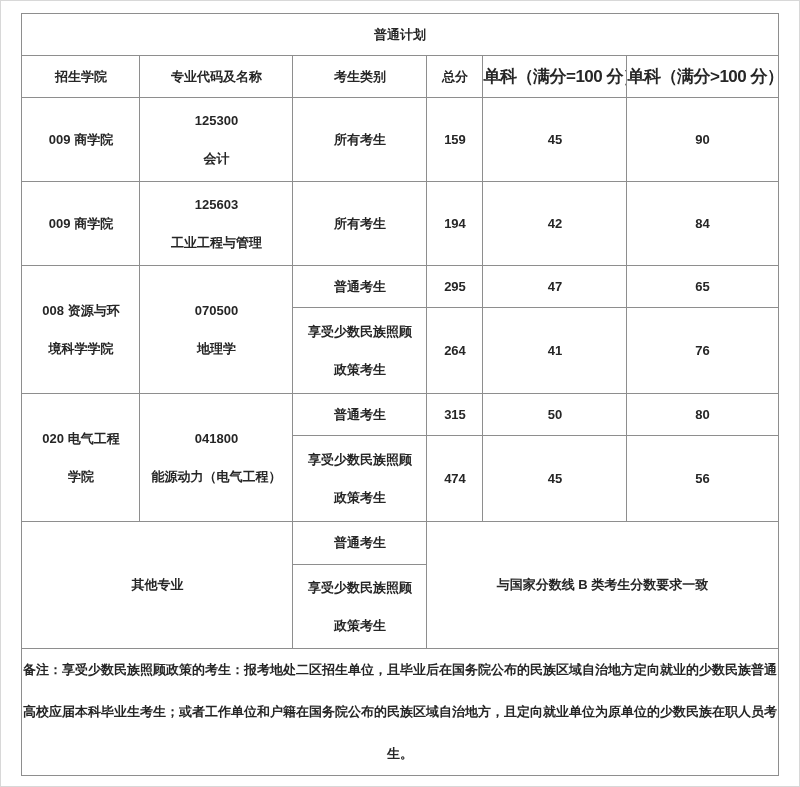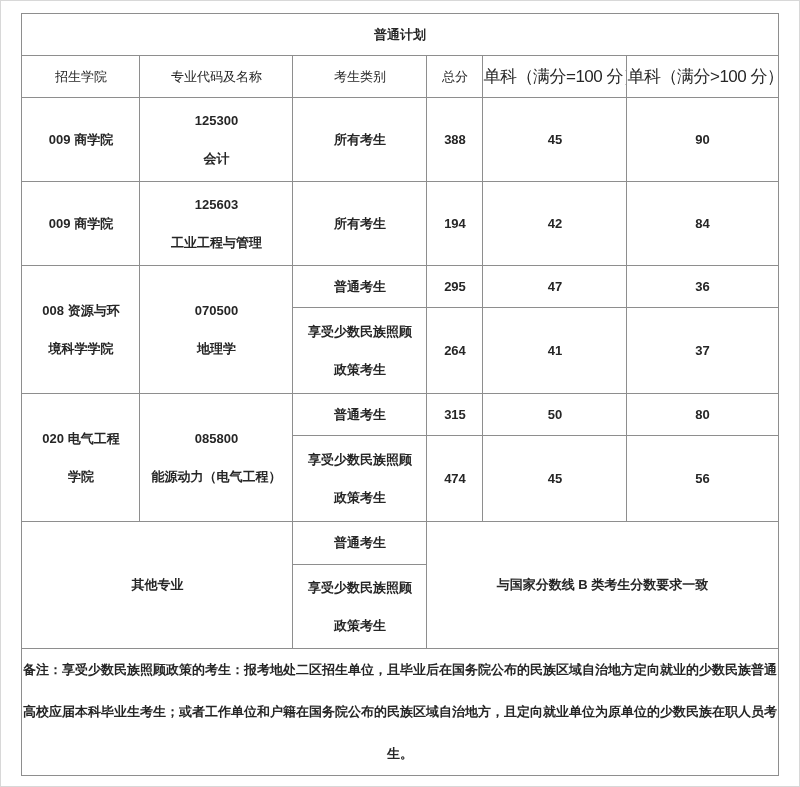--- a/index.html
+++ b/index.html
@@ -27,21 +27,21 @@
     font-weight: 600;
     padding: 0;
     overflow: hidden;
   }
   td.title-cell {
     font-size: 21px;
     font-weight: 700;
     height: 41px;
   }
   tr.head td {
-    font-weight: 400;
+    font-weight: 700;
     height: 41px;
   }
   tr.head td.tight {
     font-size: 17px;
     letter-spacing: -0.5px;
     white-space: nowrap;
   }
   .ln { line-height: 38px; text-align: center; }
   .nowrap { white-space: nowrap; }
   td.note-cell {
@@ -83,21 +83,21 @@
     <td>
       <div class="ln">009 商学院</div>
     </td>
     <td>
       <div class="ln">125300</div>
       <div class="ln">会计</div>
     </td>
     <td>
       <div class="ln">所有考生</div>
     </td>
-    <td>388</td>
+    <td>159</td>
     <td>45</td>
     <td>90</td>
   </tr>
 
   <tr style="height:84px">
     <td>
       <div class="ln">009 商学院</div>
     </td>
     <td>
       <div class="ln">125603</div>
@@ -118,39 +118,39 @@
     </td>
     <td rowspan="2">
       <div class="ln">070500</div>
       <div class="ln">地理学</div>
     </td>
     <td>
       <div class="ln">普通考生</div>
     </td>
     <td>295</td>
     <td>47</td>
-    <td>36</td>
+    <td>65</td>
   </tr>
   <tr style="height:86px">
     <td>
       <div class="ln">享受少数民族照顾</div>
       <div class="ln">政策考生</div>
     </td>
     <td>264</td>
     <td>41</td>
-    <td>37</td>
+    <td>76</td>
   </tr>
 
   <tr style="height:42px">
     <td rowspan="2">
       <div class="ln">020 电气工程</div>
       <div class="ln">学院</div>
     </td>
     <td rowspan="2">
-      <div class="ln">085800</div>
+      <div class="ln">041800</div>
       <div class="ln nowrap">能源动力（电气工程）</div>
     </td>
     <td>
       <div class="ln">普通考生</div>
     </td>
     <td>315</td>
     <td>50</td>
     <td>80</td>
   </tr>
   <tr style="height:86px">

